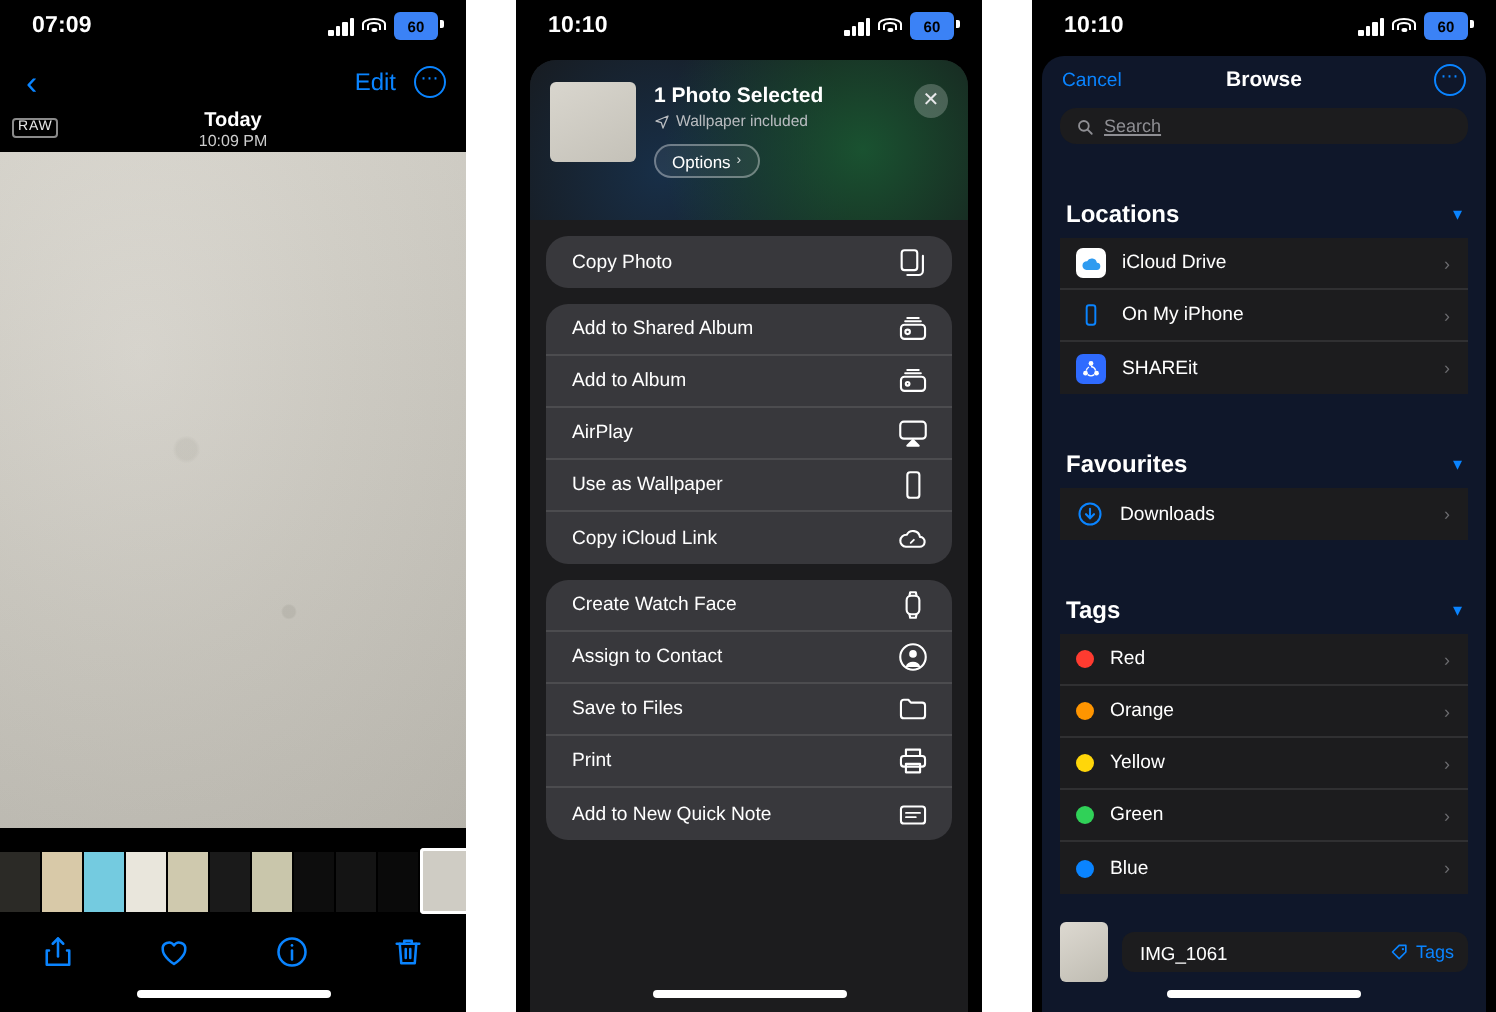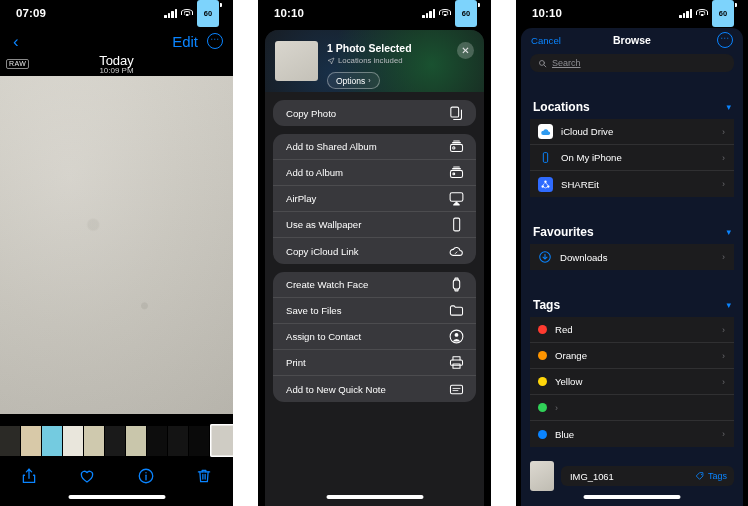--- a/index.html
+++ b/index.html
@@ -31,46 +31,46 @@
   .sig i:nth-child(1){height:3px;} .sig i:nth-child(2){height:5px;}
   .sig i:nth-child(3){height:7px;} .sig i:nth-child(4){height:9px;}
   .wifi { position:relative; width:12px; height:9px; }
   .wifi span { position:absolute; left:50%; transform:translateX(-50%);
     border:1.3px solid #fff; border-bottom:none; border-radius:50% 50% 0 0; }
   .wifi span:nth-child(1){ width:12px; height:6px; top:0; }
   .wifi span:nth-child(2){ width:7px; height:3.6px; top:2.6px; }
   .wifi span:nth-child(3){ width:2.6px; height:2.6px; top:5.4px;
     background:#fff; border-radius:50%; border:none; }
   .batt {
-    position:relative; width:22px; height:27px; border-radius:3px;
-    background:#7dd3fc; color:#000; font-size:7.5px; font-weight:bold;
+    position:relative; width:22px; height:14px; border-radius:3px;
+    background:#3b82f6; color:#000; font-size:7.5px; font-weight:bold;
     display:flex; align-items:center; justify-content:center;
   }
   .batt:after { content:""; position:absolute; right:-2.5px; top:3.5px;
     width:1.6px; height:4px; background:#fff; border-radius:0 1px 1px 0; }
 
   
   .home-ind {
     position:absolute; bottom:7px; left:50%; transform:translateX(-50%);
     width:97px; height:4px; background:#fff; border-radius:3px; z-index:60;
   }
 
   
   .ph-nav {
     height:30px; display:flex; align-items:center; justify-content:space-between;
     padding:0 10px; color:#0a84ff; position:relative;
   }
   .ph-back { font-size:17px; line-height:1; font-weight:300;
     color:#0a84ff; padding:0 3px; }
   .ph-title { position:absolute; left:0; right:0; text-align:center;
     pointer-events:none; }
-  .ph-title .t1 { color:#fff; font-size:13px; font-weight:normal; line-height:11px;margin-top:48px; }
+  .ph-title .t1 { color:#fff; font-size:10px; font-weight:bold; line-height:11px;margin-top:48px; }
   .ph-title .t2 { color:#cdcdcd; font-size:8px; line-height:10px; }
   .ph-nav-right { display:flex; align-items:center; gap:9px; z-index:3; }
-  .ph-edit { color:#0a84ff; font-size:15px; }
+  .ph-edit { color:#0a84ff; font-size:12px; }
   .circ-more {
     width:16px; height:16px; border-radius:50%;
     border:1.2px solid #0a84ff; color:#0a84ff;
     display:flex; align-items:center; justify-content:center;
     font-size:9px; line-height:1; letter-spacing:.5px; padding-bottom:3px;
   }
   .raw-row { height:16px; display:flex; align-items:center; padding-left:6px; }
   .raw-badge {
     color:#e6e6e6; font-size:7px; letter-spacing:.4px;
     border:1px solid #8a8a8a; border-radius:2px; padding:0 2px 0.5px 2px;
@@ -102,21 +102,21 @@
   .ph-tools .ic { width:18px; height:20px; }
 
   
   .share-scrim { position:absolute; inset:0; background:#000; }
   .share-sheet {
     position:absolute; left:7px; right:7px; top:30px; bottom:-10px;
     border-radius:13px 13px 0 0; overflow:hidden;
     background:#1c1c1e;
   }
   .share-head {
-    position:relative; height:62px; padding:11px 10px 0 10px;
+    position:relative; height:80px; padding:11px 10px 0 10px;
     display:flex; gap:9px;
     background:
       radial-gradient(circle at 76% 56%, rgba(26,92,52,.85) 0%, rgba(20,60,40,0) 58%),
       radial-gradient(circle at 30% 70%, rgba(24,54,86,.75) 0%, rgba(18,40,64,0) 60%),
       #17191c;
   }
   .share-thumb {
     width:43px; height:40px; border-radius:3px; flex:0 0 auto;
     background:linear-gradient(150deg,#d9d6ce,#c4c1b8);
   }
@@ -317,21 +317,21 @@
       <div class="share-head">
         <div class="share-thumb"></div>
         <div class="share-head-txt">
           <div class="sh-title">1 Photo Selected</div>
           <div class="sh-sub">
             <span class="loc-arrow">
               <svg viewBox="0 0 24 24" fill="none" stroke="#b9bcc0" stroke-width="2" stroke-linejoin="round">
                 <path d="M21 3L3 10.5l8 2.5 2.5 8L21 3z"></path>
               </svg>
             </span>
-            <span>Locations included</span>
+            <span>Wallpaper included</span>
           </div>
           <div class="opt-btn">
             <span>Options</span>
             <span class="chev">›</span>
           </div>
         </div>
         <div class="close-x">✕</div>
       </div>
 
       <div id="share-groups">
@@ -384,31 +384,31 @@
           </div>
           <div class="act-group">
             <div class="act-row">
               <span>Create Watch Face</span>
               <span class="ic"><svg viewBox="0 0 24 24" fill="none" stroke="#fff" stroke-width="1.5" stroke-linecap="round" stroke-linejoin="round">
                   <rect x="7.5" y="5.5" width="9" height="13" rx="3.2"></rect>
                   <path d="M9.5 5.5l.5-2.5h4l.5 2.5M9.5 18.5l.5 2.5h4l.5-2.5"></path>
                 </svg></span>
             </div>
             <div class="act-row">
-              <span>Save to Files</span>
-              <span class="ic"><svg viewBox="0 0 24 24" fill="none" stroke="#fff" stroke-width="1.5" stroke-linecap="round" stroke-linejoin="round">
-                  <path d="M3.5 7.5a2 2 0 0 1 2-2h3.2l1.8 2h8a2 2 0 0 1 2 2v7a2 2 0 0 1-2 2h-13a2 2 0 0 1-2-2v-9z"></path>
-                </svg></span>
-            </div>
-            <div class="act-row">
               <span>Assign to Contact</span>
               <span class="ic"><svg viewBox="0 0 24 24" fill="none" stroke="#fff" stroke-width="1.5" stroke-linecap="round" stroke-linejoin="round">
                   <circle cx="12" cy="12" r="9"></circle>
                   <circle cx="12" cy="9.8" r="2.7" fill="#fff" stroke="none"></circle>
                   <path d="M6.7 19a5.7 5.7 0 0 1 10.6 0" fill="#fff" stroke="none"></path>
+                </svg></span>
+            </div>
+            <div class="act-row">
+              <span>Save to Files</span>
+              <span class="ic"><svg viewBox="0 0 24 24" fill="none" stroke="#fff" stroke-width="1.5" stroke-linecap="round" stroke-linejoin="round">
+                  <path d="M3.5 7.5a2 2 0 0 1 2-2h3.2l1.8 2h8a2 2 0 0 1 2 2v7a2 2 0 0 1-2 2h-13a2 2 0 0 1-2-2v-9z"></path>
                 </svg></span>
             </div>
             <div class="act-row">
               <span>Print</span>
               <span class="ic"><svg viewBox="0 0 24 24" fill="none" stroke="#fff" stroke-width="1.5" stroke-linecap="round" stroke-linejoin="round">
                   <path d="M7 8.5V4h10v4.5"></path>
                   <rect x="3.5" y="8.5" width="17" height="7.5" rx="2"></rect>
                   <rect x="7" y="14" width="10" height="6"></rect>
                 </svg></span>
             </div>
@@ -530,20 +530,21 @@
               <span class="lbl">Orange</span>
               <span class="chev-r">›</span>
             </div>
             <div class="fi-row">
               <span class="dot" style="background:#ffd60a"></span>
               <span class="lbl">Yellow</span>
               <span class="chev-r">›</span>
             </div>
             <div class="fi-row">
               <span class="dot" style="background:#30d158"></span>
+              <span class="lbl">Green</span>
               <span class="chev-r">›</span>
             </div>
             <div class="fi-row">
               <span class="dot" style="background:#0a84ff"></span>
               <span class="lbl">Blue</span>
               <span class="chev-r">›</span>
             </div>
           </div>
         </div>
 

